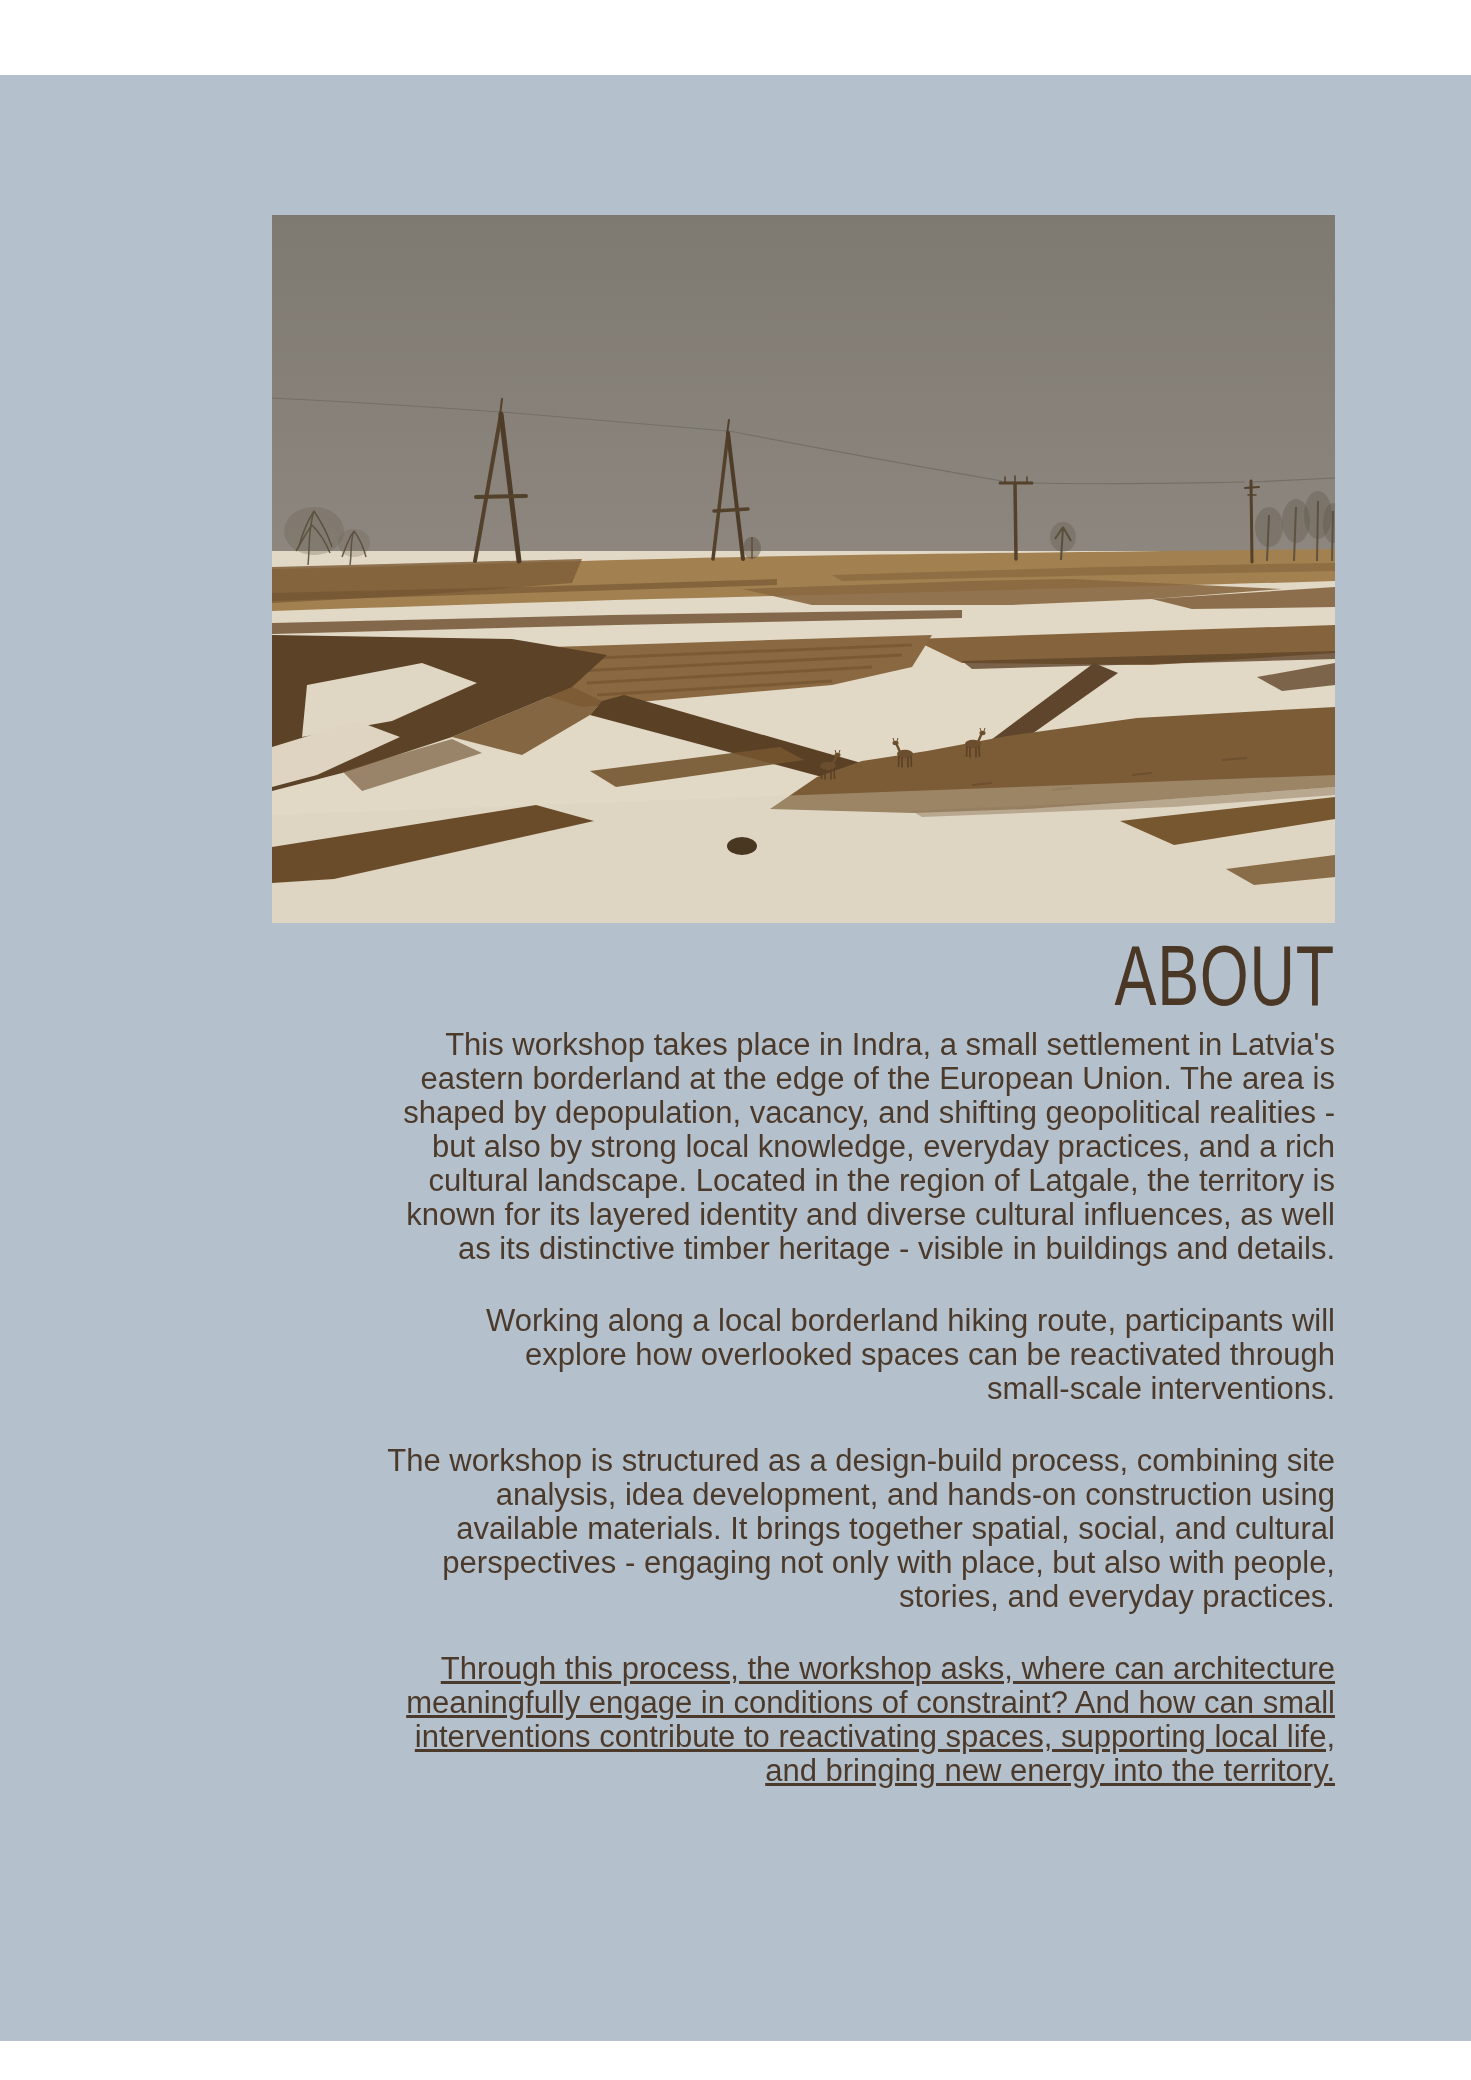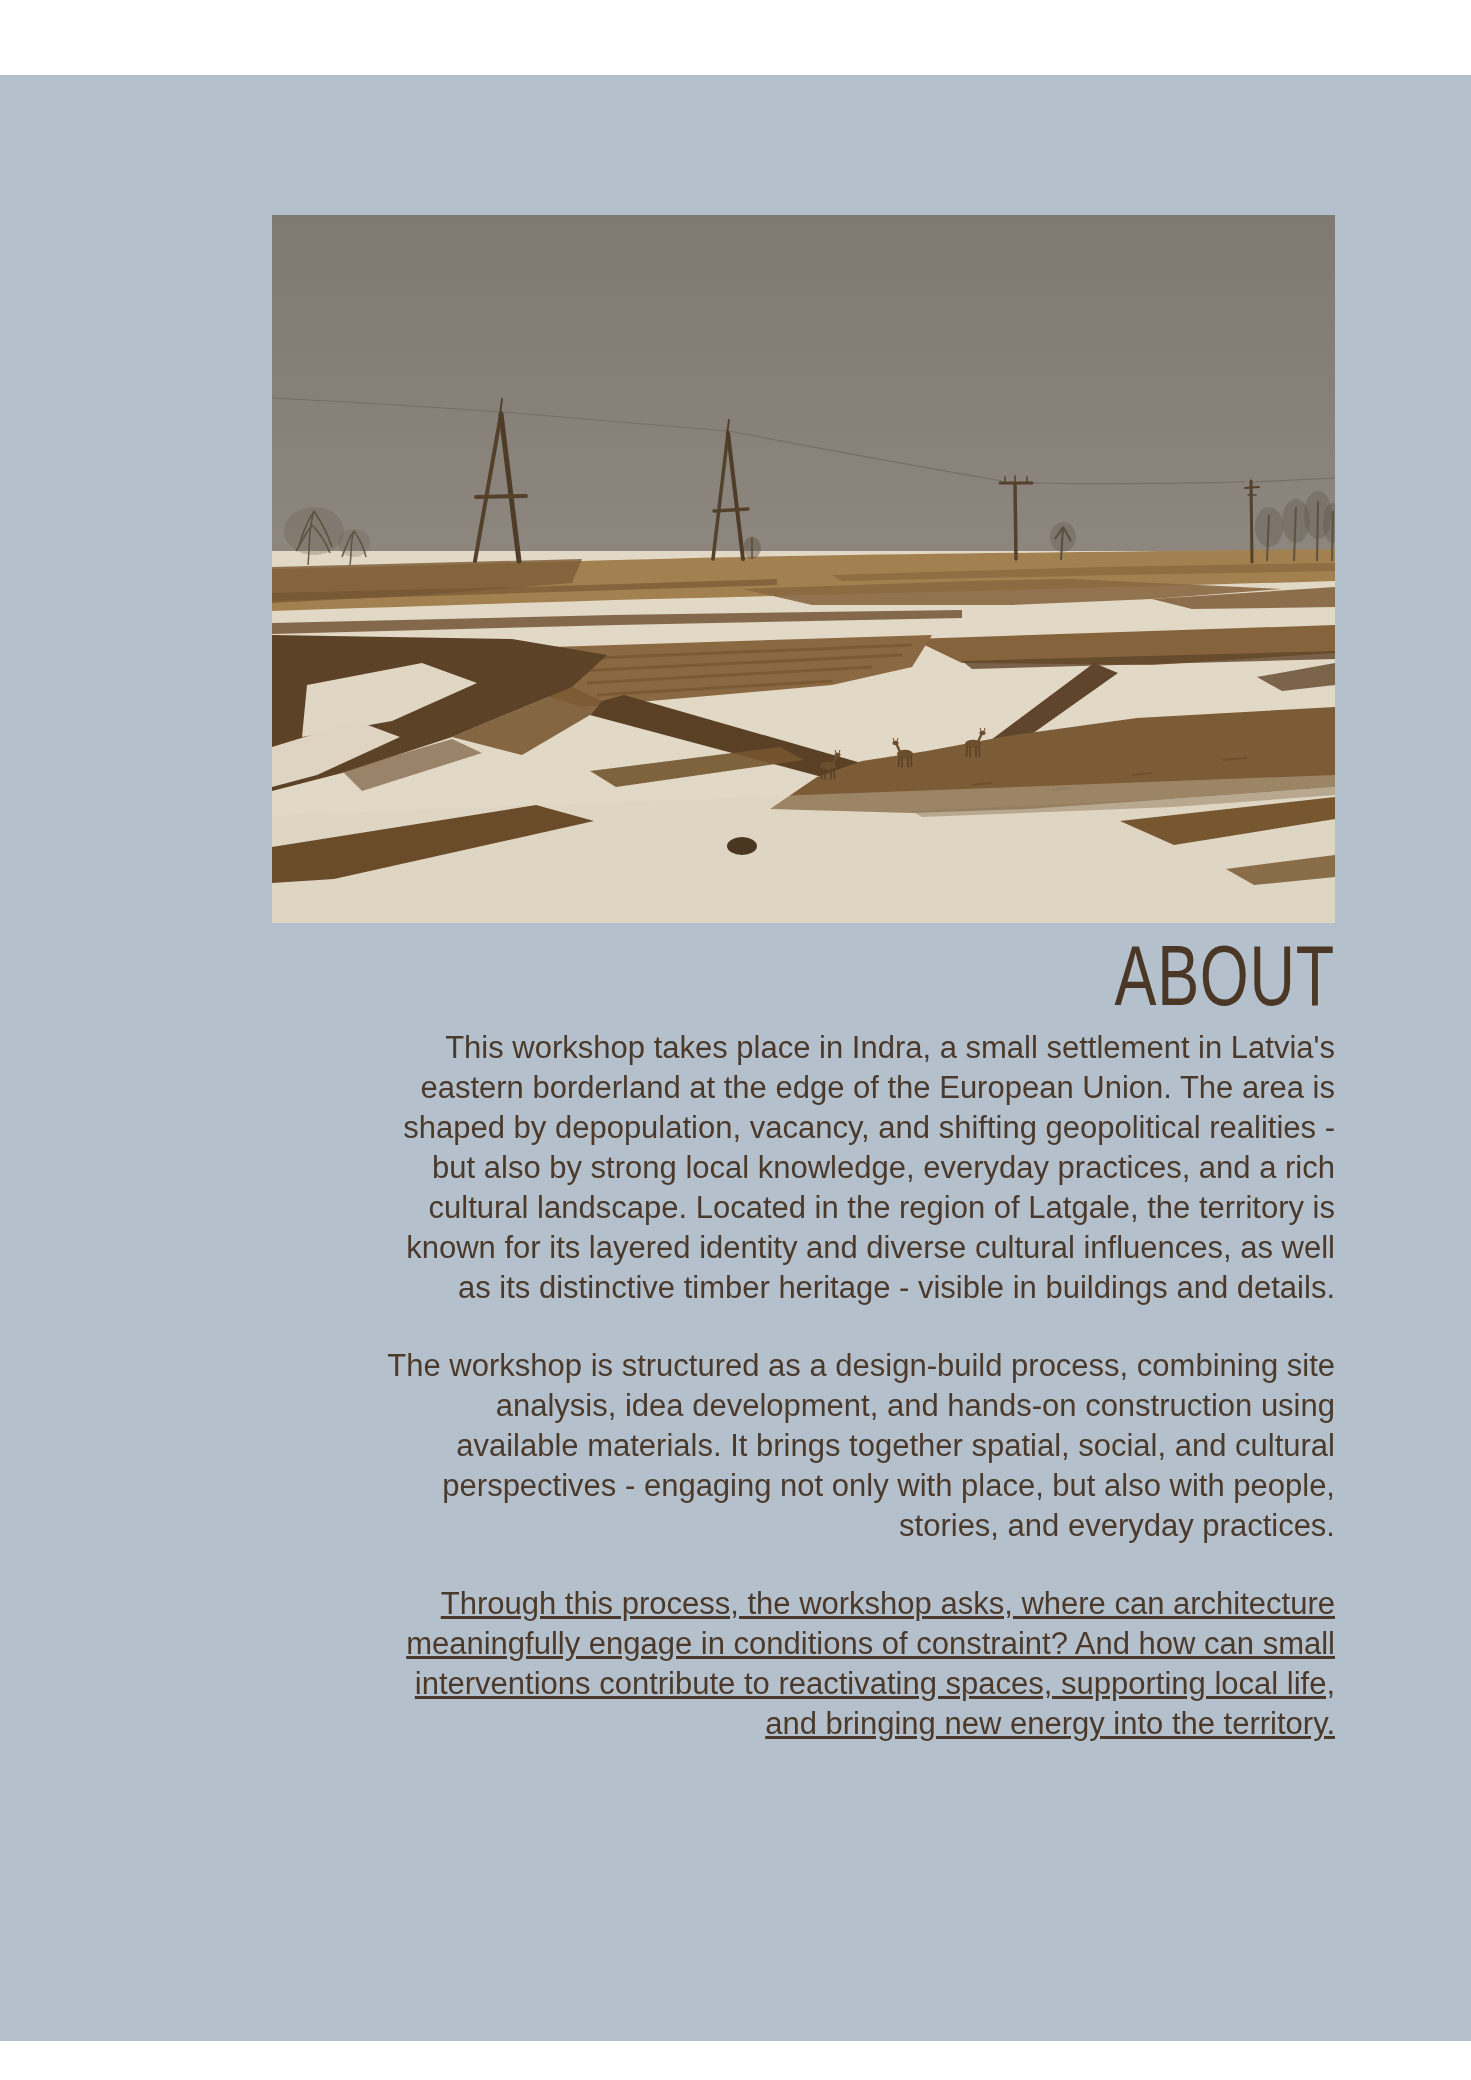--- a/index.html
+++ b/index.html
@@ -22,21 +22,21 @@
   .about-heading{
     position:absolute;right:136px;top:913px;margin:0;
     font-size:85px;line-height:85px;font-weight:400;
     color:var(--heading-ink,#4a3726);
     transform:scaleX(.74);transform-origin:100% 50%;
     letter-spacing:1px;white-space:nowrap;
   }
   .about-text{
     position:absolute;right:136px;top:1008px;width:1075px;
     text-align:right;color:var(--ink,#4b3a2b);
-    font-size:31px;line-height:40px;
+    font-size:31px;line-height:34px;
   }
   .about-text p{margin:0 0 38px 0;white-space:pre-line;}
   .about-text p:last-child{margin-bottom:0;text-decoration:underline;}
 </style>
 </head>
 <body>
 
 <div class="canvas">
   <div class="panel"></div>
 
@@ -207,20 +207,23 @@
   <h1 class="about-heading">ABOUT</h1>
 
   <div class="about-text">
     <p>This workshop takes place in Indra, a small settlement in Latvia's
 eastern borderland at the edge of the European Union. The area is
 shaped by depopulation, vacancy, and shifting geopolitical realities -
 but also by strong local knowledge, everyday practices, and a rich
 cultural landscape. Located in the region of Latgale, the territory is
 known for its layered identity and diverse cultural influences, as well
 as its distinctive timber heritage - visible in buildings and details.</p>
+    <p>Working along a local borderland hiking route, participants will
+explore how overlooked spaces can be reactivated through
+small-scale interventions.</p>
     <p>The workshop is structured as a design-build process, combining site
 analysis, idea development, and hands-on construction using
 available materials. It brings together spatial, social, and cultural
 perspectives - engaging not only with place, but also with people,
 stories, and everyday practices.</p>
     <p>Through this process, the workshop asks, where can architecture
 meaningfully engage in conditions of constraint? And how can small
 interventions contribute to reactivating spaces, supporting local life,
 and bringing new energy into the territory.</p>
   </div>

